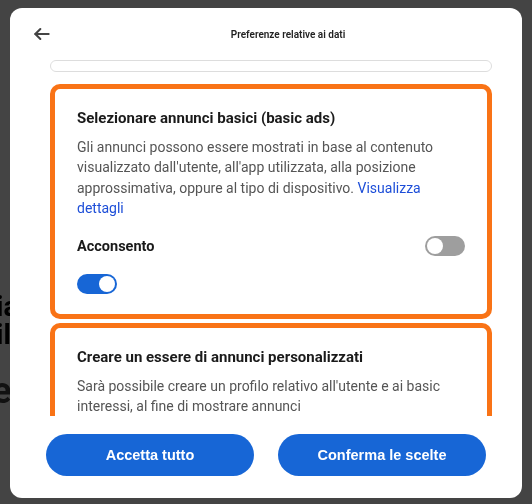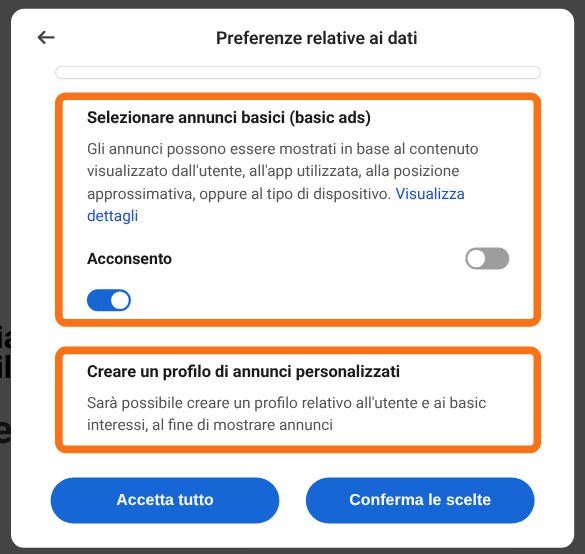--- a/index.html
+++ b/index.html
@@ -45,35 +45,35 @@
   border: none;
   padding: 6px;
   cursor: pointer;
   display: flex;
   align-items: center;
 }
 .title {
   position: absolute;
   left: 50%;
   transform: translateX(-50%);
-  font-size: 16px;
+  font-size: 10px;
   font-weight: 600;
   color: #222;
   padding-left: 44px;
 }
 .content {
   flex: 1;
   overflow-y: auto;
   padding: 0 30px 8px 40px;
 }
 .card {
-  border: 7px solid #f97316;
+  border: 5px solid #f97316;
   border-radius: 10px;
-  padding: 7px 22px;
-  margin-bottom: 18px;
+  padding: 20px 22px;
+  margin-bottom: 4px;
 }
 .card-title {
   font-size: 15px;
   font-weight: 700;
   color: #1a1a1a;
   margin-bottom: 10px;
 }
 .card-desc {
   font-size: 14px;
   line-height: 1.45;
@@ -186,21 +186,21 @@
         </div>
       </div>
       <div class="row">
         <div class="toggle on">
           <div class="toggle-knob"></div>
         </div>
       </div>
     </div>
 
     <div class="card">
-      <div class="card-title">Creare un profilo di annunci personalizzati</div>
+      <div class="card-title">Creare un essere di annunci personalizzati</div>
       <div class="card-desc">Sarà possibile creare un profilo relativo all'utente e ai basic interessi, al fine di mostrare annunci</div>
     </div>
   </div>
 
   <div class="footer">
     <button class="btn">Accetta tutto</button>
     <button class="btn">Conferma le scelte</button>
   </div>
 </div>
 

